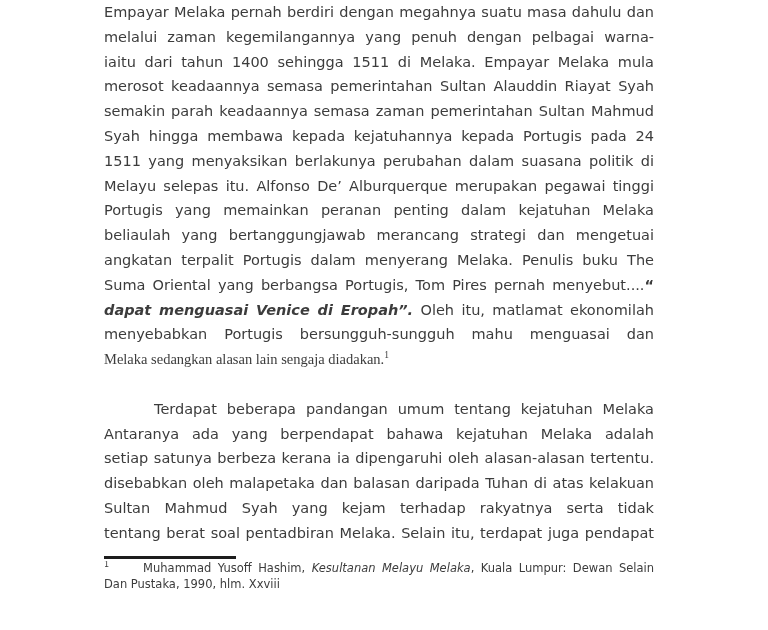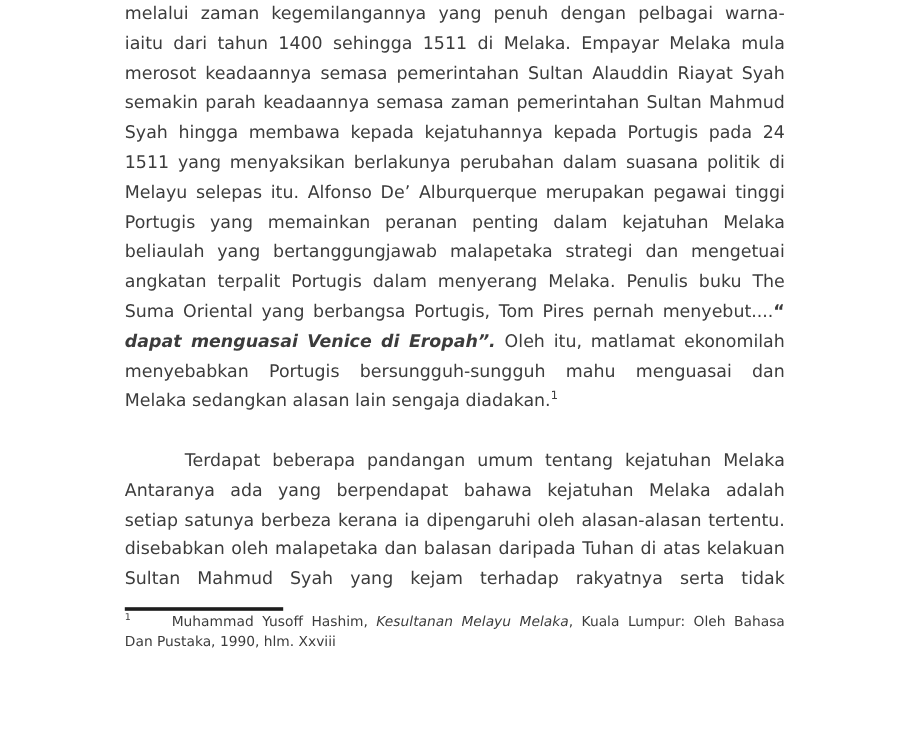--- a/index.html
+++ b/index.html
@@ -22,20 +22,21 @@
     font-size: 14.5px;
     line-height: 24.8px;
     height: 24.8px;
     overflow: hidden;
     text-align: justify;
     text-align-last: justify;
   }
   .line.last {
     text-align: right;
     text-align-last: left;
+    font-family: Liberation Serif, serif;
   }
   .line.indent { text-indent: 50px; }
   .bi { font-weight: bold; font-style: italic; }
   .b  { font-weight: bold; }
   sup.ref {
     font-size: 9.5px;
     line-height: 0;
     vertical-align: super;
   }
   .fn-sep {
@@ -62,46 +63,48 @@
     margin-right: 34px;
   }
   .fn-italic { font-style: italic; margin-top: 48px; }
 </style>
 </head>
 <body>
 
 <div class="page">
 
   <div>
+    <div class="line"><span>Empayar Melaka pernah berdiri dengan megahnya suatu masa dahulu dan</span></div>
     <div class="line"><span>melalui zaman kegemilangannya yang penuh dengan pelbagai warna-warni</span></div>
     <div class="line"><span>iaitu dari tahun 1400 sehingga 1511 di Melaka. Empayar Melaka mula</span></div>
     <div class="line"><span>merosot keadaannya semasa pemerintahan Sultan Alauddin Riayat Syah dan</span></div>
     <div class="line"><span>semakin parah keadaannya semasa zaman pemerintahan Sultan Mahmud</span></div>
     <div class="line"><span>Syah hingga membawa kepada kejatuhannya kepada Portugis pada 24 Ogos</span></div>
     <div class="line"><span>1511 yang menyaksikan berlakunya perubahan dalam suasana politik di Alam</span></div>
     <div class="line"><span>Melayu selepas itu. Alfonso De’ Alburquerque merupakan pegawai tinggi</span></div>
     <div class="line"><span>Portugis yang memainkan peranan penting dalam kejatuhan Melaka kerana</span></div>
-    <div class="line"><span>beliaulah yang bertanggungjawab malapetaka strategi dan mengetuai</span></div>
+    <div class="line"><span>beliaulah yang bertanggungjawab merancang strategi dan mengetuai</span></div>
     <div class="line"><span>angkatan terpalit Portugis dalam menyerang Melaka. Penulis buku The</span></div>
     <div class="line"><span>Suma Oriental yang berbangsa Portugis, Tom Pires pernah menyebut....</span><span class="b">“</span></div>
     <div class="line"><span class="bi">dapat menguasai Venice di Eropah”.</span> <span>Oleh itu, matlamat ekonomilah yang</span></div>
     <div class="line"><span>menyebabkan Portugis bersungguh-sungguh mahu menguasai dan menakluki</span></div>
     <div class="line last"><span>Melaka sedangkan alasan lain sengaja diadakan.</span><sup class="ref">1</sup></div>
   </div>
 
   <div class="line"></div>
 
   <div>
     <div class="line indent"><span>Terdapat beberapa pandangan umum tentang kejatuhan Melaka dan</span></div>
     <div class="line"><span>Antaranya ada yang berpendapat bahawa kejatuhan Melaka adalah</span></div>
     <div class="line"><span>setiap satunya berbeza kerana ia dipengaruhi oleh alasan-alasan tertentu.</span></div>
     <div class="line"><span>disebabkan oleh malapetaka dan balasan daripada Tuhan di atas kelakuan</span></div>
     <div class="line"><span>Sultan Mahmud Syah yang kejam terhadap rakyatnya serta tidak mengambil</span></div>
+    <div class="line"><span>tentang berat soal pentadbiran Melaka. Selain itu, terdapat juga pendapat</span></div>
   </div>
 
   <div class="fn-sep"></div>
 
   <div>
-    <div class="fn-line justify"><sup class="fn-marker">1</sup><span>Muhammad Yusoff Hashim, </span><span class="fn-italic">Kesultanan Melayu Melaka</span><span>, Kuala Lumpur: Oleh Bahasa</span></div>
+    <div class="fn-line justify"><sup class="fn-marker">1</sup><span>Muhammad Yusoff Hashim, </span><span class="fn-italic">Kesultanan Melayu Melaka</span><span>, Kuala Lumpur: Dewan Selain</span></div>
     <div class="fn-line"><span>Dan Pustaka, 1990, hlm. Xxviii</span></div>
   </div>
 
 </div>
 
 </body></html>

